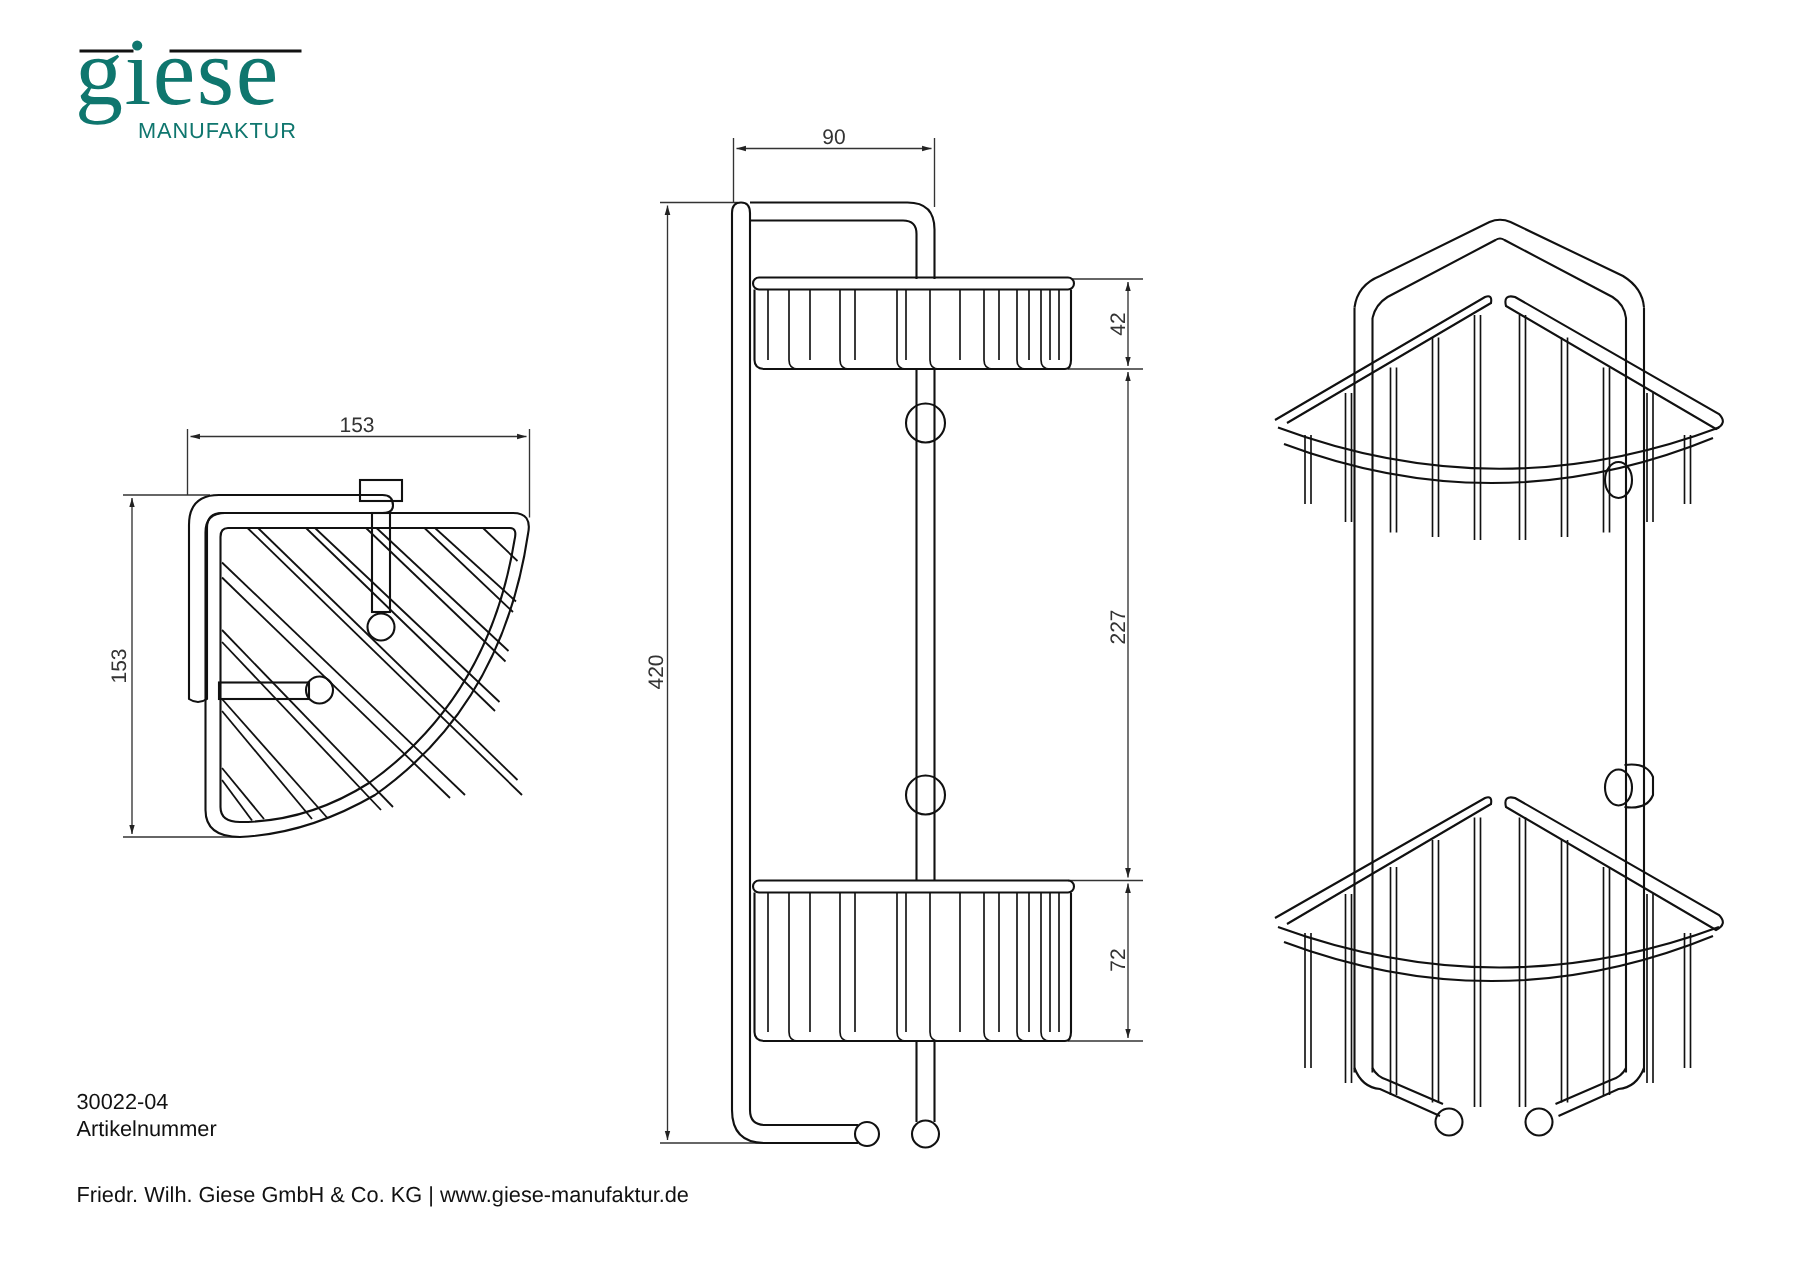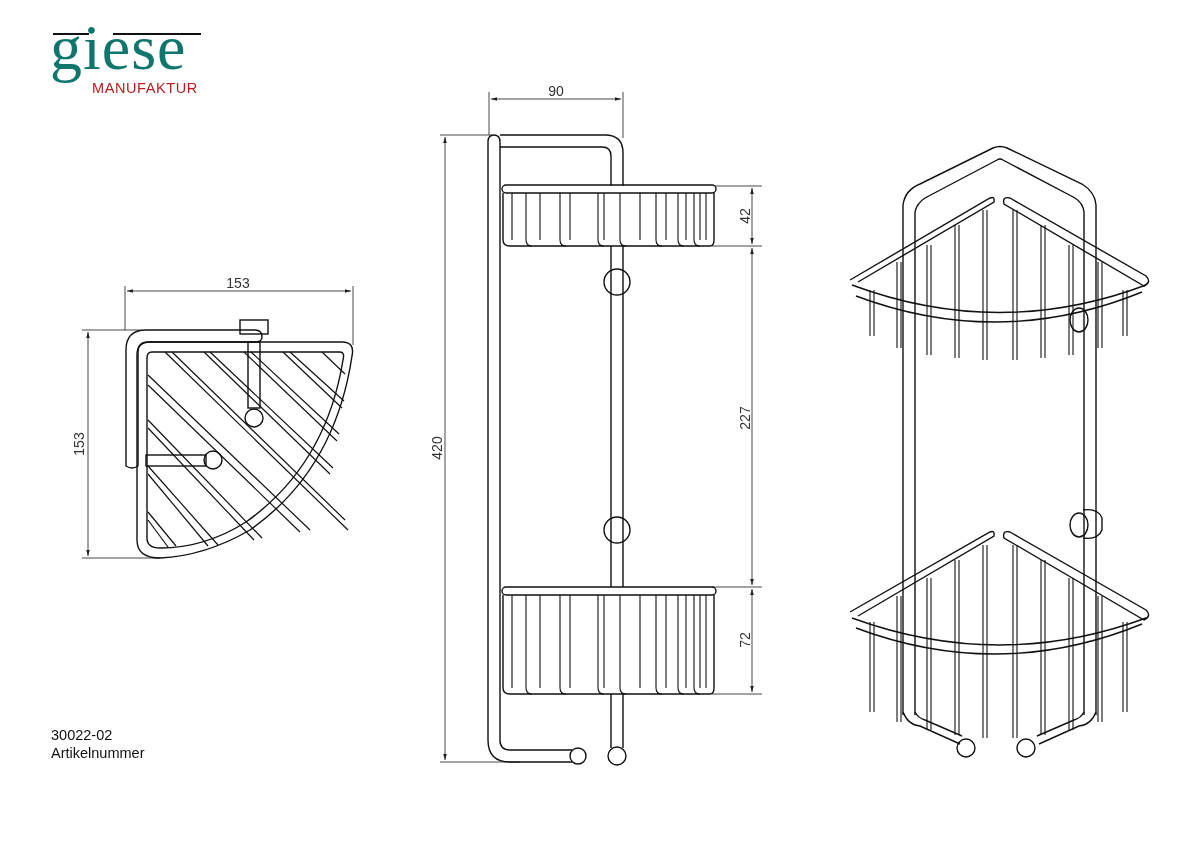--- a/index.html
+++ b/index.html
@@ -1,21 +1,21 @@
 <!DOCTYPE html>
 <html><head>
   <meta charset="utf-8">
   <style>
     html, body { margin: 0; padding: 0; background: #ffffff; }
     body { width: 1200px; height: 848px; position: relative; overflow: hidden; font-family: "Liberation Sans", sans-serif; color: #111; }
     .logo { position: absolute; left: 50px; top: 28px; width: 152px; height: 72px; }
     .logo-rule-l { position: absolute; left: 3px; top: 5px; width: 36px; height: 2px; background: #111; }
     .logo-rule-r { position: absolute; left: 63px; top: 5px; width: 88px; height: 2px; background: #111; }
     .logo-word { position: absolute; left: 0; top: -12px; font-family: "Liberation Serif", serif; font-size: 64px; letter-spacing: 1px; line-height: 1; color: #0f766e; }
-    .logo-sub { position: absolute; left: 42px; top: 52px; font-family: "Liberation Sans", sans-serif; font-size: 14.5px; letter-spacing: 0.6px; color: #b91c1c; }
+    .logo-sub { position: absolute; left: 42px; top: 52px; font-family: "Liberation Sans", sans-serif; font-size: 14.5px; letter-spacing: 0.6px; color: #0f766e; }
     .drawing { position: absolute; left: 0; top: 0; width: 1200px; height: 848px; }
     .dim-label { font-family: "Liberation Sans", sans-serif; font-size: 14px; fill: #333; }
     .meta { position: absolute; left: 51px; font-size: 14.5px; line-height: 18px; color: #111; }
     .meta-article { top: 726px; }
     .meta-sheet { top: 788px; }
   </style>
 </head>
 <body>
 
 <div class="logo">
@@ -240,17 +240,18 @@
     <path d="M903 712 Q908 725 920 726 L960 744"></path>
     <path d="M915 712 Q918 718 925 720 L962 736"></path>
     <circle cx="966" cy="748" r="9"></circle>
     <path d="M1096 712 Q1091 725 1079 726 L1039 744"></path>
     <path d="M1084 712 Q1081 718 1074 720 L1037 736"></path>
     <circle cx="1026" cy="748" r="9"></circle>
   </g>
 </svg>
 
 <div class="meta meta-article">
-  <div>30022-02</div>
+  <div>30022-04</div>
   <div>Artikelnummer</div>
 </div>
 <div class="meta meta-sheet">
+  <div>Friedr. Wilh. Giese GmbH &amp; Co. KG | www.giese-manufaktur.de</div>
 </div>
 
 </body></html>

